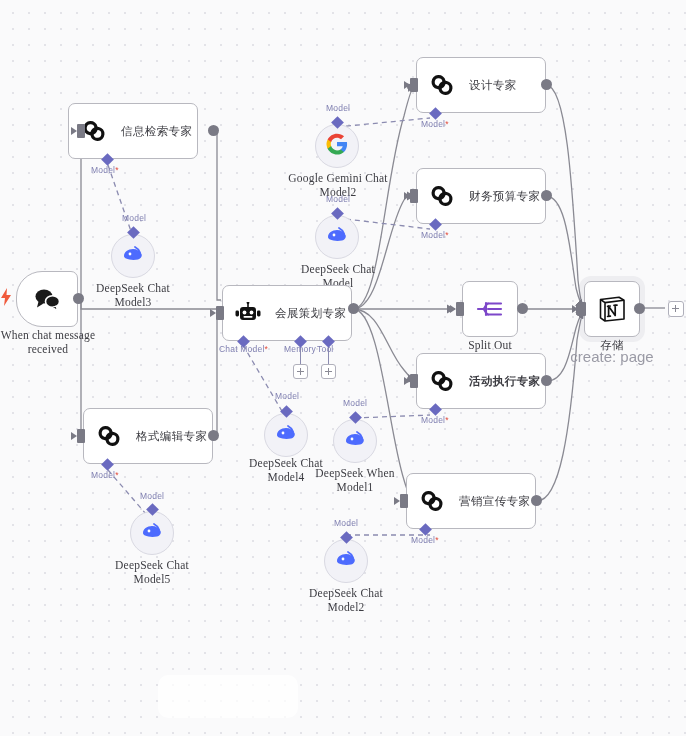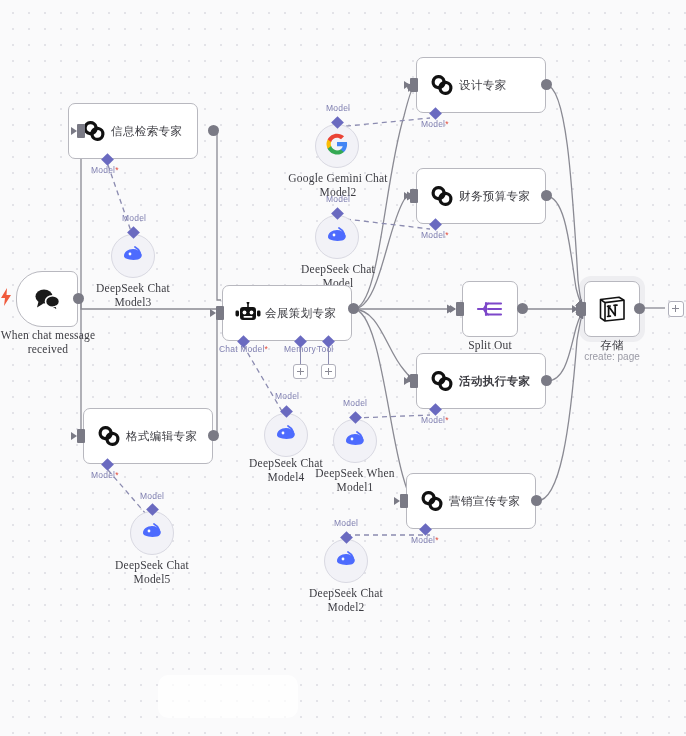--- a/index.html
+++ b/index.html
@@ -39,21 +39,21 @@
   }
   .node .nicon {
     display: flex; align-items: center; justify-content: center;
     flex: 0 0 auto;
   }
 
   
   .chainnode {
     width: 130px; height: 56px;
     padding-left: 12px;
-    gap: 4px;
+    gap: 14px;
   }
 
   
   .trigger {
     width: 62px; height: 56px;
     border-radius: 26px 7px 7px 26px;
     justify-content: center;
   }
 
   
@@ -74,21 +74,21 @@
     line-height: 14px;
     color: #3c3c42;
     letter-spacing: .2px;
     z-index: 4;
     pointer-events: none;
     font-family: Liberation Serif, serif;
   }
   .subcaption {
     position: absolute;
     text-align: center;
-    font-size: 10px;
+    font-size: 15px;
     line-height: 12px;
     color: #9a9aa5;
     z-index: 4;
     pointer-events: none;
   }
 
   
   .lmnode {
     position: absolute;
     width: 44px; height: 44px;

